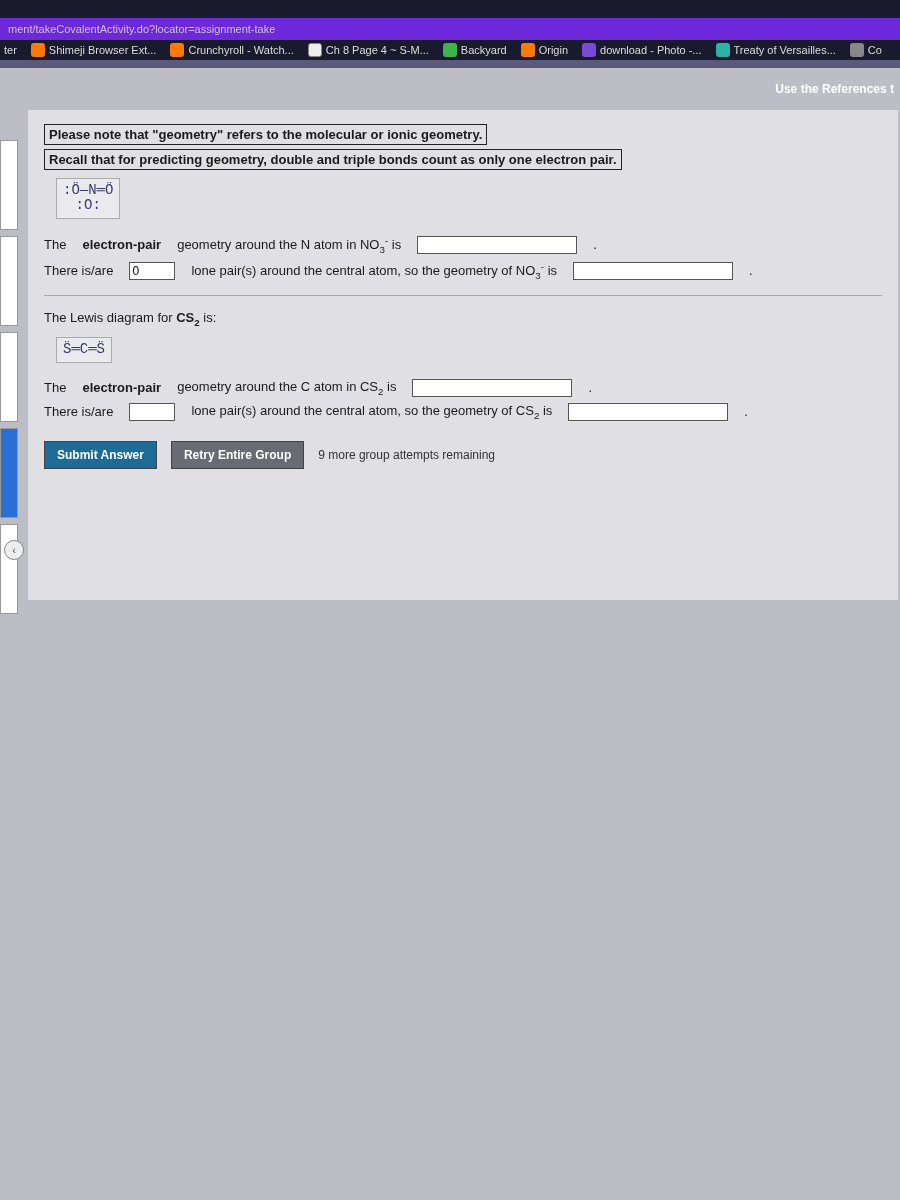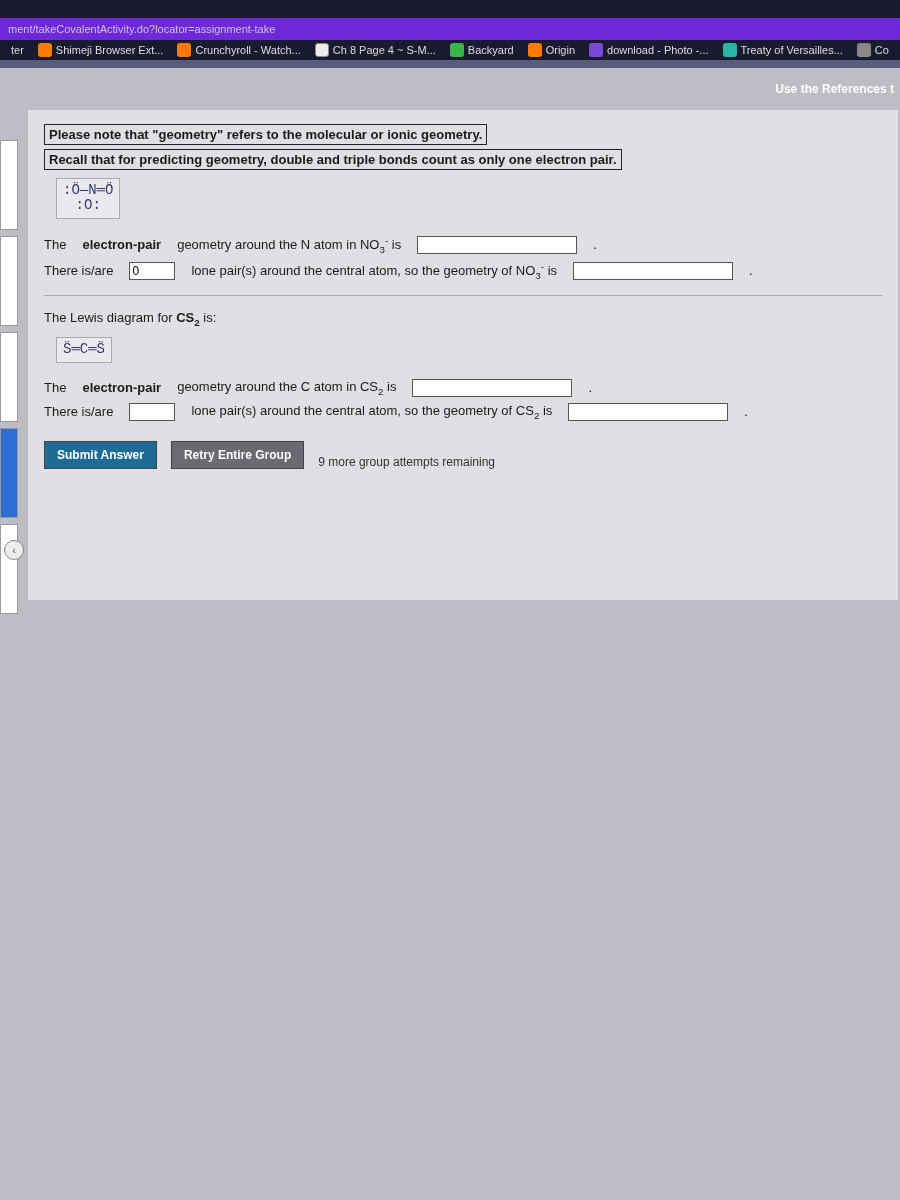--- a/index.html
+++ b/index.html
@@ -28,21 +28,21 @@
     padding: 0 8px;
     color: #d0c0e0;
     font-size: 11px;
   }
   .bookmarks {
     background: #1a1a2e;
     height: 20px;
     display: flex;
     align-items: center;
     gap: 14px;
-    padding: 0 11px;
+    padding: 0 4px;
     color: #ddd;
     font-size: 11px;
     white-space: nowrap;
     overflow: hidden;
   }
   .bm-item { display: flex; align-items: center; gap: 4px; cursor: pointer; }
   .favicon {
     width: 14px; height: 14px; border-radius: 3px;
     display: inline-block; flex-shrink: 0;
   }
@@ -132,21 +132,21 @@
     border: 1px solid #555;
     background: #fff;
     height: 18px;
     padding: 0 2px;
     font-size: 12px;
   }
   .inp.small { width: 46px; }
   .inp.med { width: 160px; }
   hr.sep { border: none; border-top: 1px solid #aaa; margin: 14px 0; }
 
-  .btn-row { margin-top: 20px; display:flex; align-items:flex-end; gap:14px;}
+  .btn-row { margin-top: 20px; display:flex; align-items:center; gap:14px;}
   .btn {
     border: 1px solid #444;
     padding: 6px 12px;
     font-size: 12px;
     color: #fff;
     cursor: pointer;
     font-weight: bold;
   }
   .btn.primary { background: #1f6b97; }
   .btn.secondary { background: #6a6a72; }

